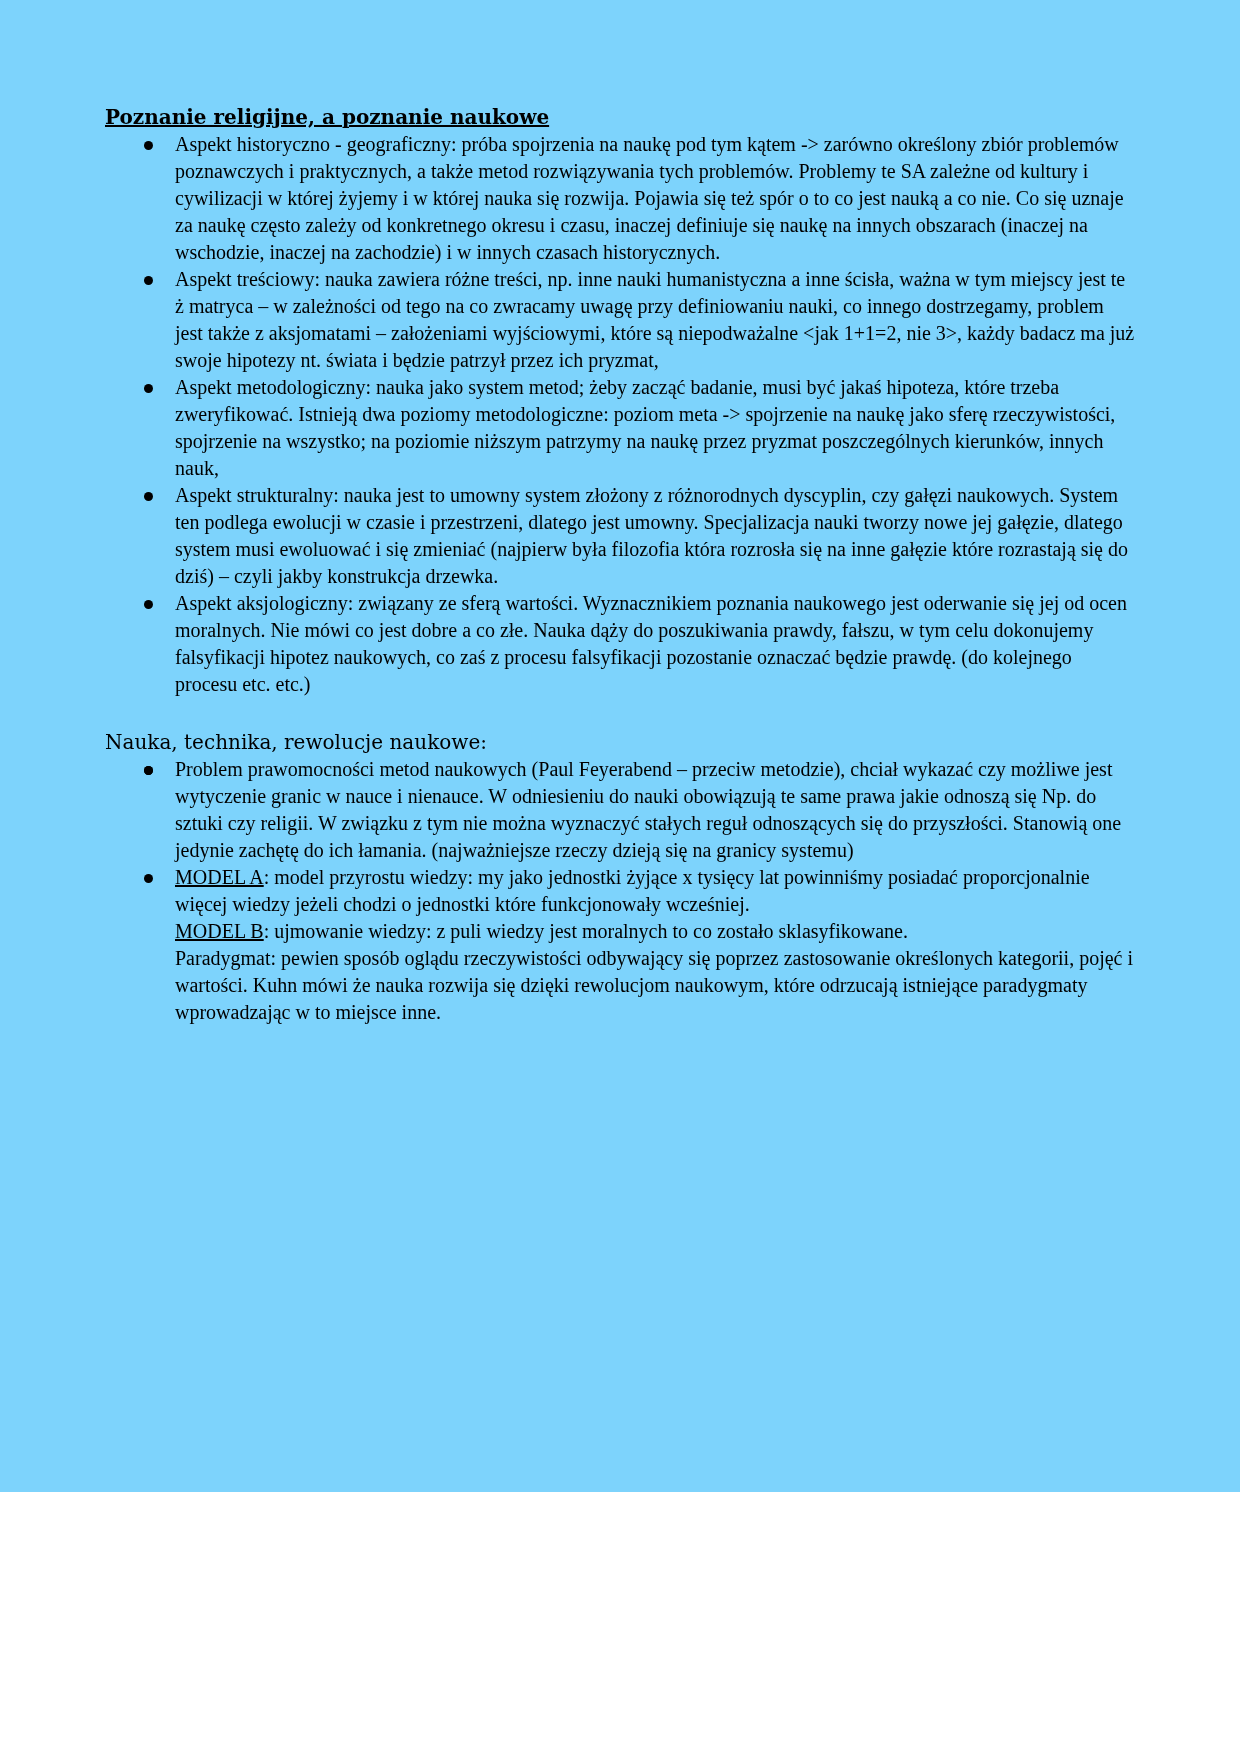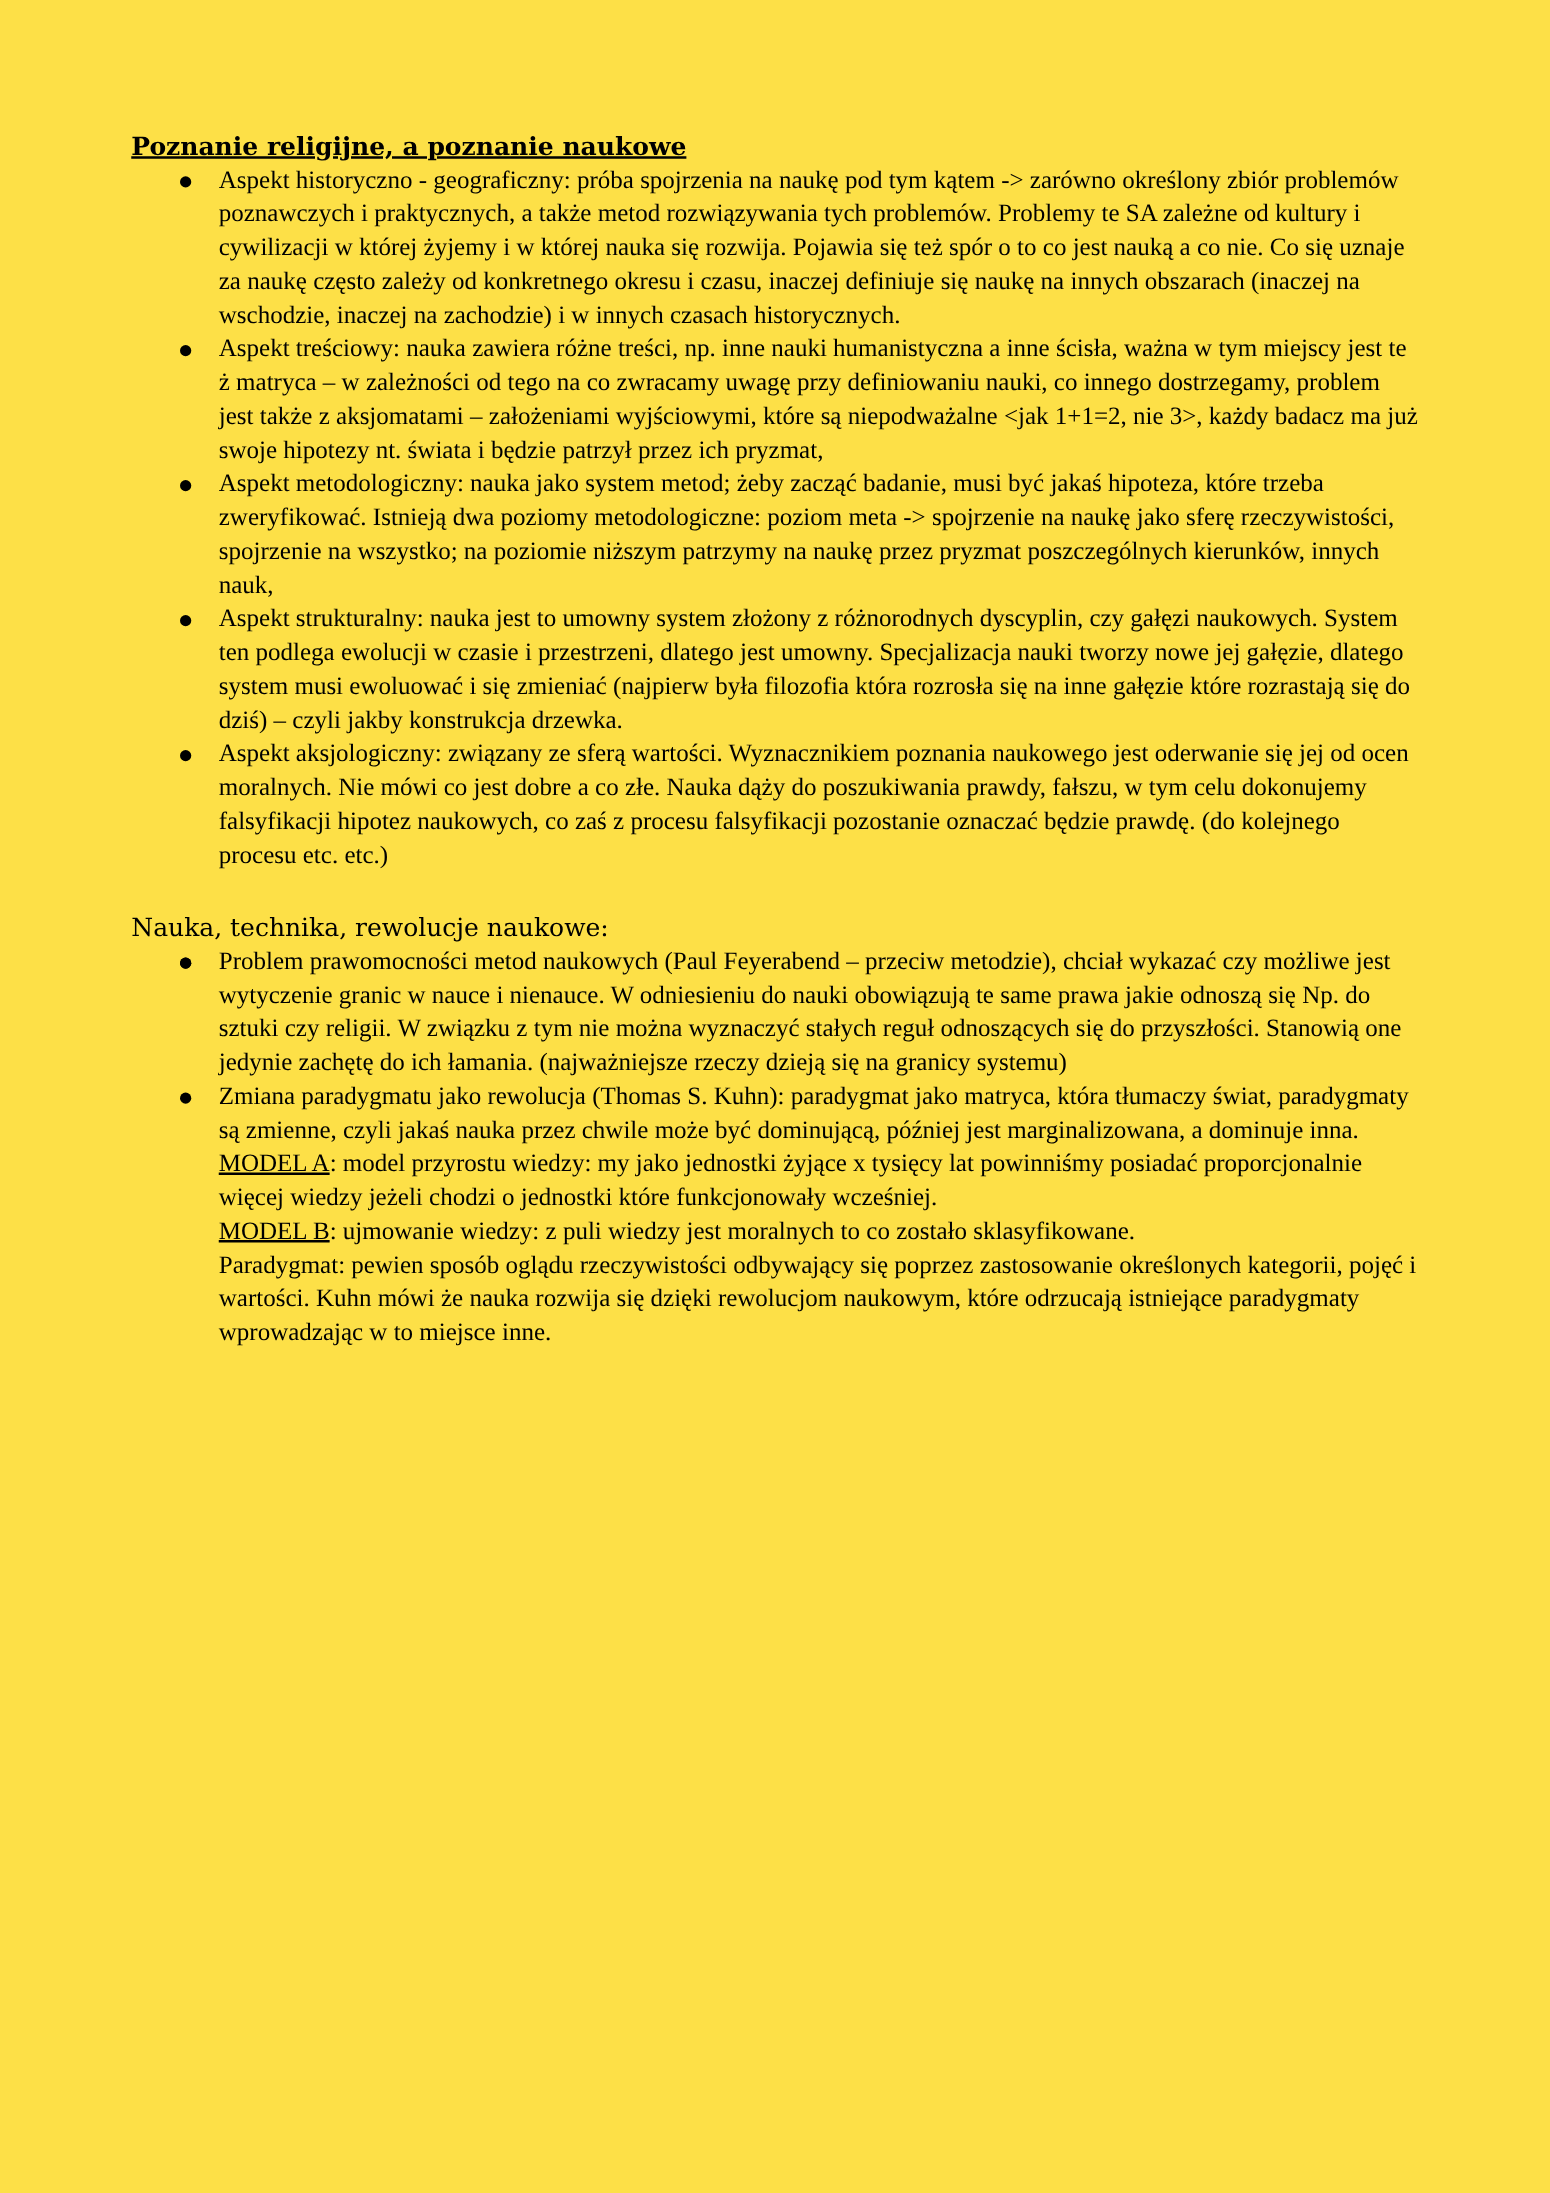--- a/index.html
+++ b/index.html
@@ -8,23 +8,23 @@
     width: 1240px;
     height: 1754px;
     font-family: "DejaVu Serif", "Liberation Serif", serif;
     font-size: 20px;
     line-height: 27px;
     color: #000000;
     overflow: hidden;
   }
   .page {
     width: 1240px;
-    height: 1754px;
+    height: 1492px;
     padding: 104px 104px 40px 105px;
-    background: #fde047;
+    background: #7dd3fc;
   }
   .doc-title {
     font-size: 20px;
     font-weight: bold;
     text-decoration: underline;
     line-height: 27px;
   }
   .intro-line {
     line-height: 27px;
   }
@@ -64,18 +64,17 @@
       <li><span class="bullet"></span><span><span>Aspekt historyczno - geograficzny: próba spojrzenia na naukę pod tym kątem -&gt; zarówno określony zbiór problemów poznawczych i praktycznych, a także metod rozwiązywania tych problemów. Problemy te SA zależne od kultury i cywilizacji w której żyjemy i w której nauka się rozwija. Pojawia się też spór o to co jest nauką a co nie. Co się uznaje za naukę często zależy od konkretnego okresu i czasu, inaczej definiuje się naukę na innych obszarach (inaczej na wschodzie, inaczej na zachodzie) i w innych czasach historycznych.</span></span></li>
       <li><span class="bullet"></span><span><span>Aspekt treściowy: nauka zawiera różne treści, np. inne nauki humanistyczna a inne ścisła, ważna w tym miejscy jest te ż matryca – w zależności od tego na co zwracamy uwagę przy definiowaniu nauki, co innego dostrzegamy, problem jest także z aksjomatami – założeniami wyjściowymi, które są niepodważalne &lt;jak 1+1=2, nie 3&gt;, każdy badacz ma już swoje hipotezy nt. świata i będzie patrzył przez ich pryzmat,</span></span></li>
       <li><span class="bullet"></span><span><span>Aspekt metodologiczny: nauka jako system metod; żeby zacząć badanie, musi być jakaś hipoteza, które trzeba zweryfikować. Istnieją dwa poziomy metodologiczne: poziom meta -&gt; spojrzenie na naukę jako sferę rzeczywistości, spojrzenie na wszystko; na poziomie niższym patrzymy na naukę przez pryzmat poszczególnych kierunków, innych nauk,</span></span></li>
       <li><span class="bullet"></span><span><span>Aspekt strukturalny: nauka jest to umowny system złożony z różnorodnych dyscyplin, czy gałęzi naukowych. System ten podlega ewolucji w czasie i przestrzeni, dlatego jest umowny. Specjalizacja nauki tworzy nowe jej gałęzie, dlatego system musi ewoluować i się zmieniać (najpierw była filozofia która rozrosła się na inne gałęzie które rozrastają się do dziś) – czyli jakby konstrukcja drzewka.</span></span></li>
       <li><span class="bullet"></span><span><span>Aspekt aksjologiczny: związany ze sferą wartości. Wyznacznikiem poznania naukowego jest oderwanie się jej od ocen moralnych. Nie mówi co jest dobre a co złe. Nauka dąży do poszukiwania prawdy, fałszu, w tym celu dokonujemy falsyfikacji hipotez naukowych, co zaś z procesu falsyfikacji pozostanie oznaczać będzie prawdę. (do kolejnego procesu etc. etc.)</span></span></li>
     </ul>
   <h2 class="section-heading">Nauka, technika, rewolucje naukowe:</h2>
   <ul class="bullets">
       <li><span class="bullet"></span></li>
       <li><span class="bullet"></span><span><span>Problem prawomocności metod naukowych (Paul Feyerabend – przeciw metodzie), chciał wykazać czy możliwe jest wytyczenie granic w nauce i nienauce. W odniesieniu do nauki obowiązują te same prawa jakie odnoszą się Np. do sztuki czy religii. W związku z tym nie można wyznaczyć stałych reguł odnoszących się do przyszłości. Stanowią one jedynie zachętę do ich łamania. (najważniejsze rzeczy dzieją się na granicy systemu)</span></span></li>
-      <li><span class="bullet"></span><span><span>Zmiana paradygmatu jako rewolucja (Thomas S. Kuhn): paradygmat jako matryca, która tłumaczy świat, paradygmaty są zmienne, czyli jakaś nauka przez chwile może być dominującą, później jest marginalizowana, a dominuje inna.
-</span><span class="u">MODEL A</span><span>: model przyrostu wiedzy: my jako jednostki żyjące x tysięcy lat powinniśmy posiadać proporcjonalnie więcej wiedzy jeżeli chodzi o jednostki które funkcjonowały wcześniej.
+      <li><span class="bullet"></span><span><span class="u">MODEL A</span><span>: model przyrostu wiedzy: my jako jednostki żyjące x tysięcy lat powinniśmy posiadać proporcjonalnie więcej wiedzy jeżeli chodzi o jednostki które funkcjonowały wcześniej.
 </span><span class="u">MODEL B</span><span>: ujmowanie wiedzy: z puli wiedzy jest moralnych to co zostało sklasyfikowane.
 </span><span>Paradygmat: pewien sposób oglądu rzeczywistości odbywający się poprzez zastosowanie określonych kategorii, pojęć i wartości. Kuhn mówi że nauka rozwija się dzięki rewolucjom naukowym, które odrzucają istniejące paradygmaty wprowadzając w to miejsce inne.</span></span></li>
     </ul>
 </div>
 
 </body></html>

